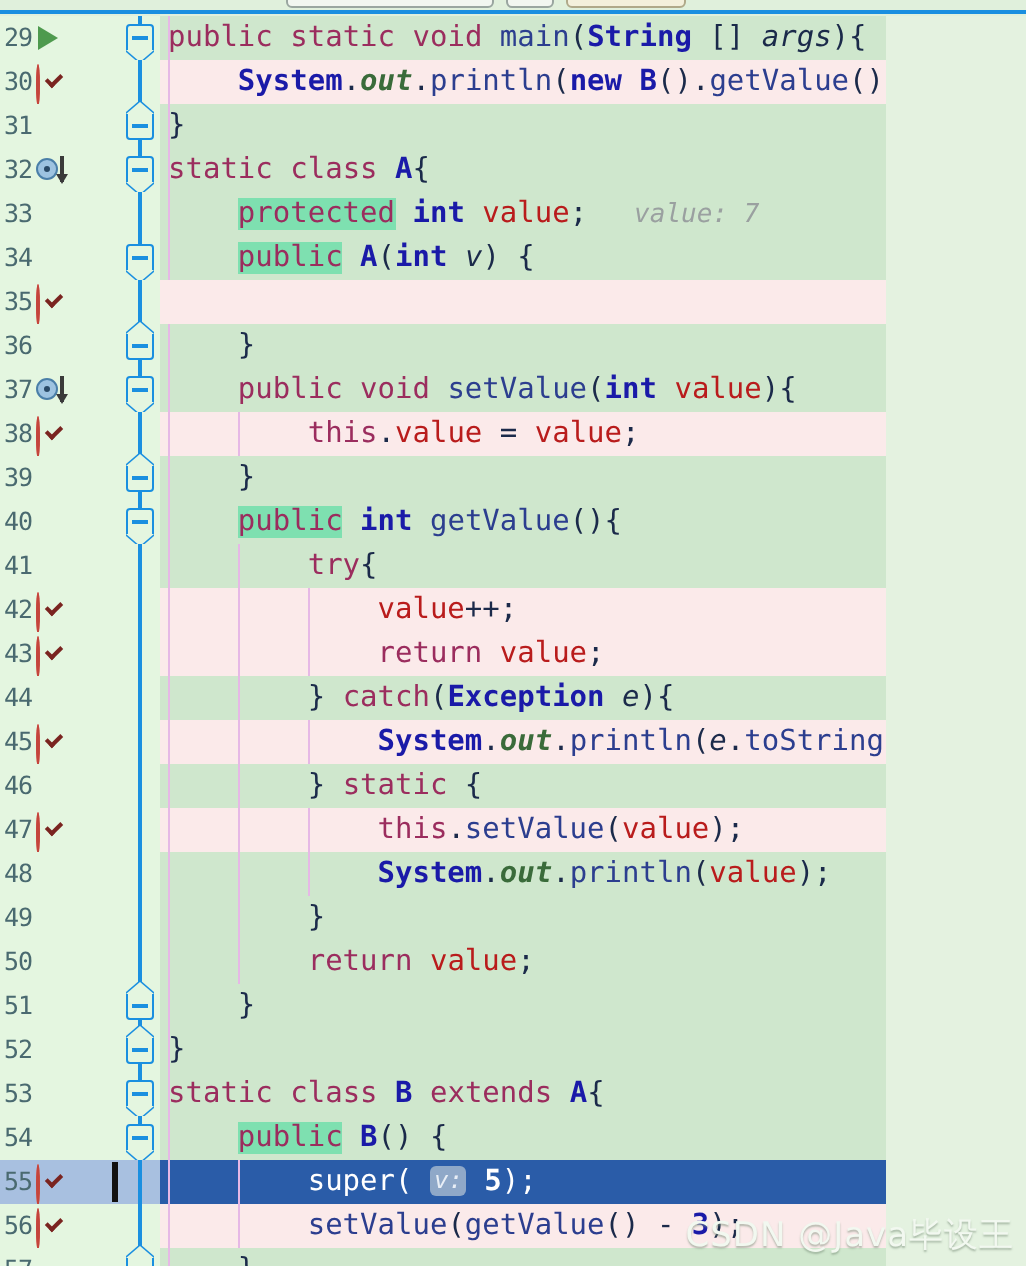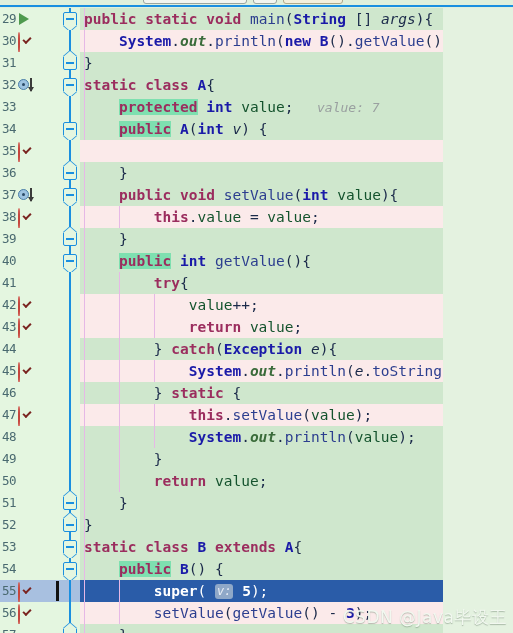--- a/index.html
+++ b/index.html
@@ -226,25 +226,25 @@
   
   .iguide {
     position: absolute;
     top: 0;
     width: 1px;
     height: 22px;
     background: #e6b8e6;
   }
 
   
-  .kw   { color: #9b2d5e; font-weight: bold; margin-top: 28px; }
+  .kw   { color: #9b2d5e; font-weight: normal; margin-top: 28px; }
   .kw2  { color: #1a1aa8; font-weight: bold; }
   .typ  { color: #1a1aa8; font-weight: bold; }
   .cls  { color: #1a1aa8; font-weight: bold; }
-  .fld  { color: #14532d; }
+  .fld  { color: #b91c1c; }
   .mth  { color: #2c3e8f; }
   .ital { color: #1b2a4a; font-style: italic; }
   .num  { color: #1a1aa8; font-weight: bold; }
   .hl   { background: #7ee0b0; }
   .hint {
     color: #9aa0a0;
     font-style: italic;
     font-size: 13px;
   }
   .row.caret .kw, .row.caret .kw2, .row.caret .typ,

